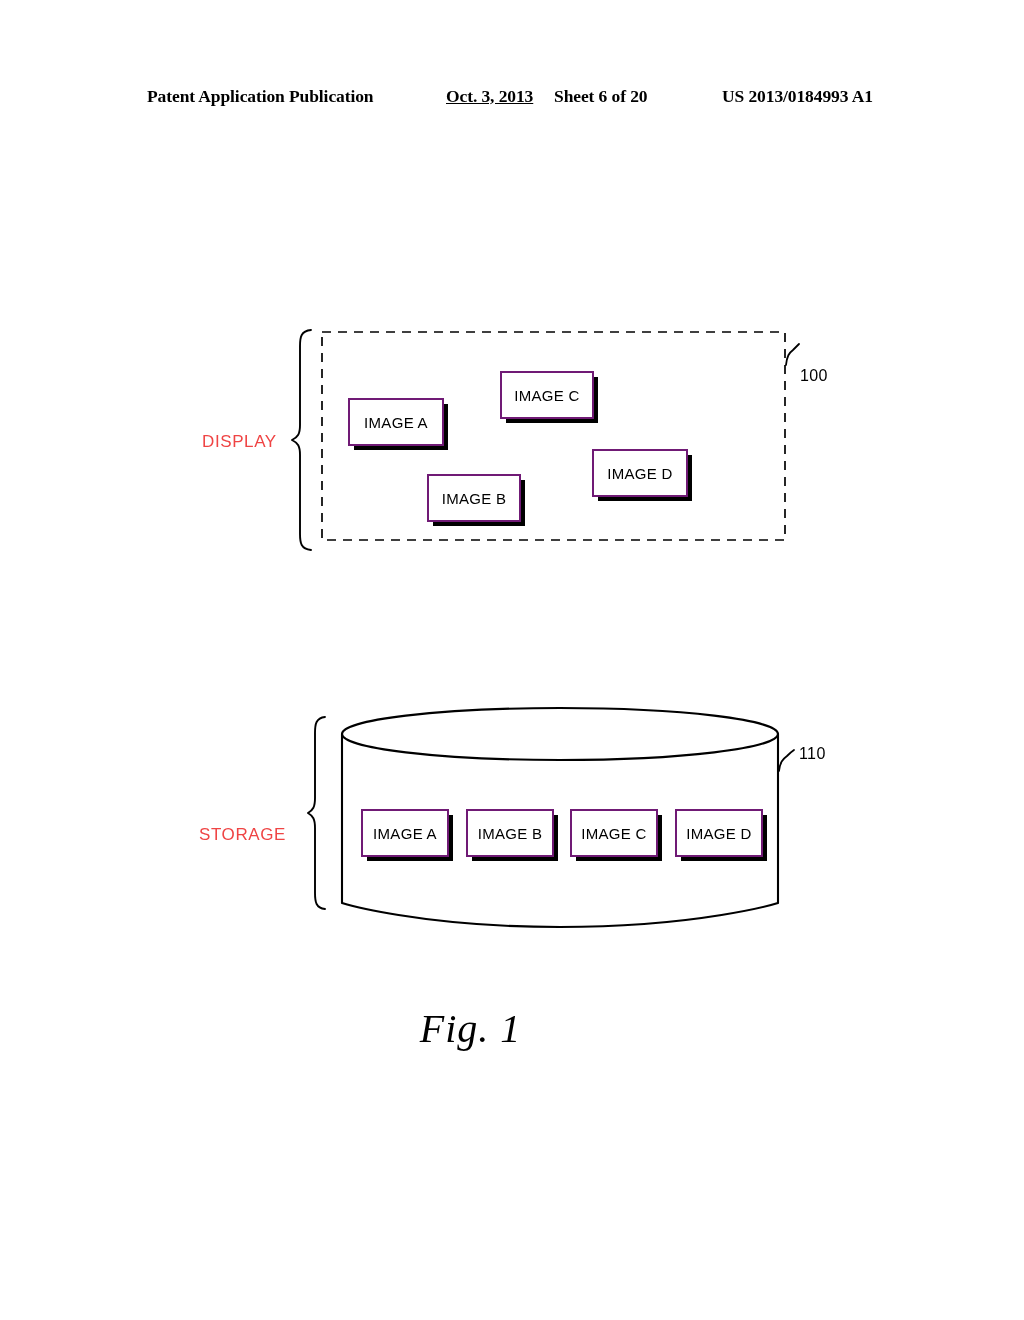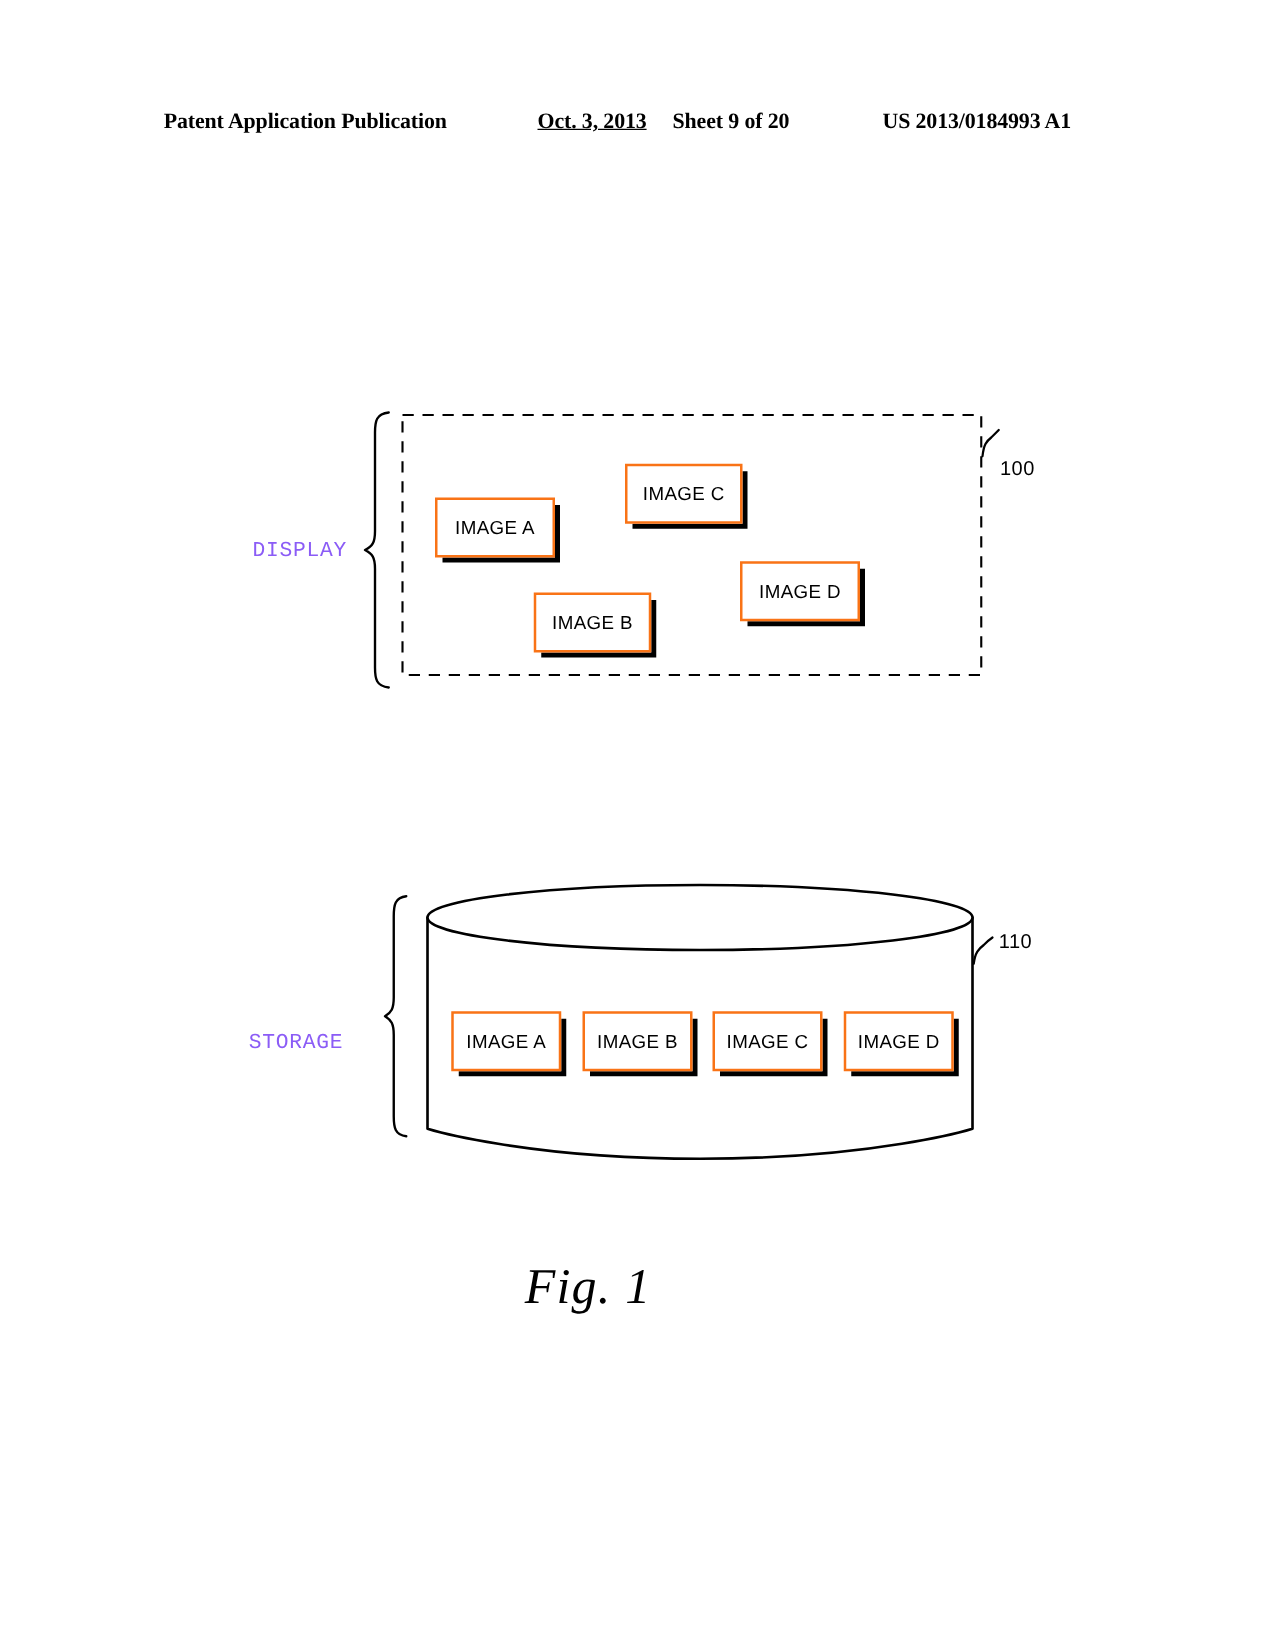--- a/index.html
+++ b/index.html
@@ -13,21 +13,21 @@
     height: 1320px;
     position: relative;
     font-family: "Liberation Sans", sans-serif;
     color: #000000;
     overflow: hidden;
   }
 
   
   #page-header {
     position: absolute;
-    left: 0;
+    left: 16px;
     top: 85px;
     width: 836px;
     height: 28px;
   }
   .hdr-item {
     position: absolute;
     font-family: "Liberation Serif", serif;
     font-weight: bold;
     font-size: 17.5px;
     letter-spacing: -0.1px;
@@ -53,25 +53,25 @@
     left: 0;
     top: 0;
     width: 1024px;
     height: 1320px;
     overflow: visible;
   }
 
   
   .section-label {
     position: absolute;
-    font-family: Liberation Mono, monospace;
+    font-family: Liberation Sans, sans-serif;
     font-size: 17px;
     letter-spacing: 0.6px;
     white-space: nowrap;
-    color: #8b5cf6;
+    color: #ef4444;
   }
   #label-display { left: 202px; top: 432px; }
   #label-storage { left: 199px; top: 809px; margin-top: 16px; }
 
   
   .ref-num {
     position: absolute;
     font-family: "Liberation Sans", sans-serif;
     font-size: 16px;
     letter-spacing: 0.4px;
@@ -80,21 +80,21 @@
     margin-top: 33px;
   }
   #ref-100 { left: 800px; top: 334px; }
   #ref-110 { left: 799px; top: 712px; text-align: right; }
 
   
   .image-box {
     position: absolute;
     box-sizing: border-box;
     background: #ffffff;
-    border: 2px solid #f97316;
+    border: 2px solid #701a75;
     box-shadow: 5px 5px 0 -1px #000000;
     display: flex;
     align-items: center;
     justify-content: center;
   }
   .image-box .box-label {
     font-family: "Liberation Sans", sans-serif;
     font-size: 15px;
     letter-spacing: 0.3px;
     white-space: nowrap;
@@ -127,21 +127,21 @@
     color: #000;
   }
   #figure-caption .cap-text { display: inline-block; }
 </style>
 </head>
 <body>
 
 <div id="page-header">
   <div class="hdr-item" id="hdr-publication">Patent Application Publication</div>
   <div class="hdr-item" id="hdr-date">Oct. 3, 2013</div>
-  <div class="hdr-item" id="hdr-sheet">Sheet 9 of 20</div>
+  <div class="hdr-item" id="hdr-sheet">Sheet 6 of 20</div>
   <div class="hdr-item" id="hdr-patnum">US 2013/0184993 A1</div>
 </div>
 
 <div id="figure-canvas">
 
   <svg id="figure-svg" viewBox="0 0 1024 1320">
 
     <rect x="322" y="332" width="463" height="208" fill="none" stroke="#000000" stroke-width="1.7" stroke-dasharray="9 7"></rect>
 
     <path fill="none" stroke="#000000" stroke-width="1.9" stroke-linecap="round" stroke-linejoin="round" d="M 311 330

